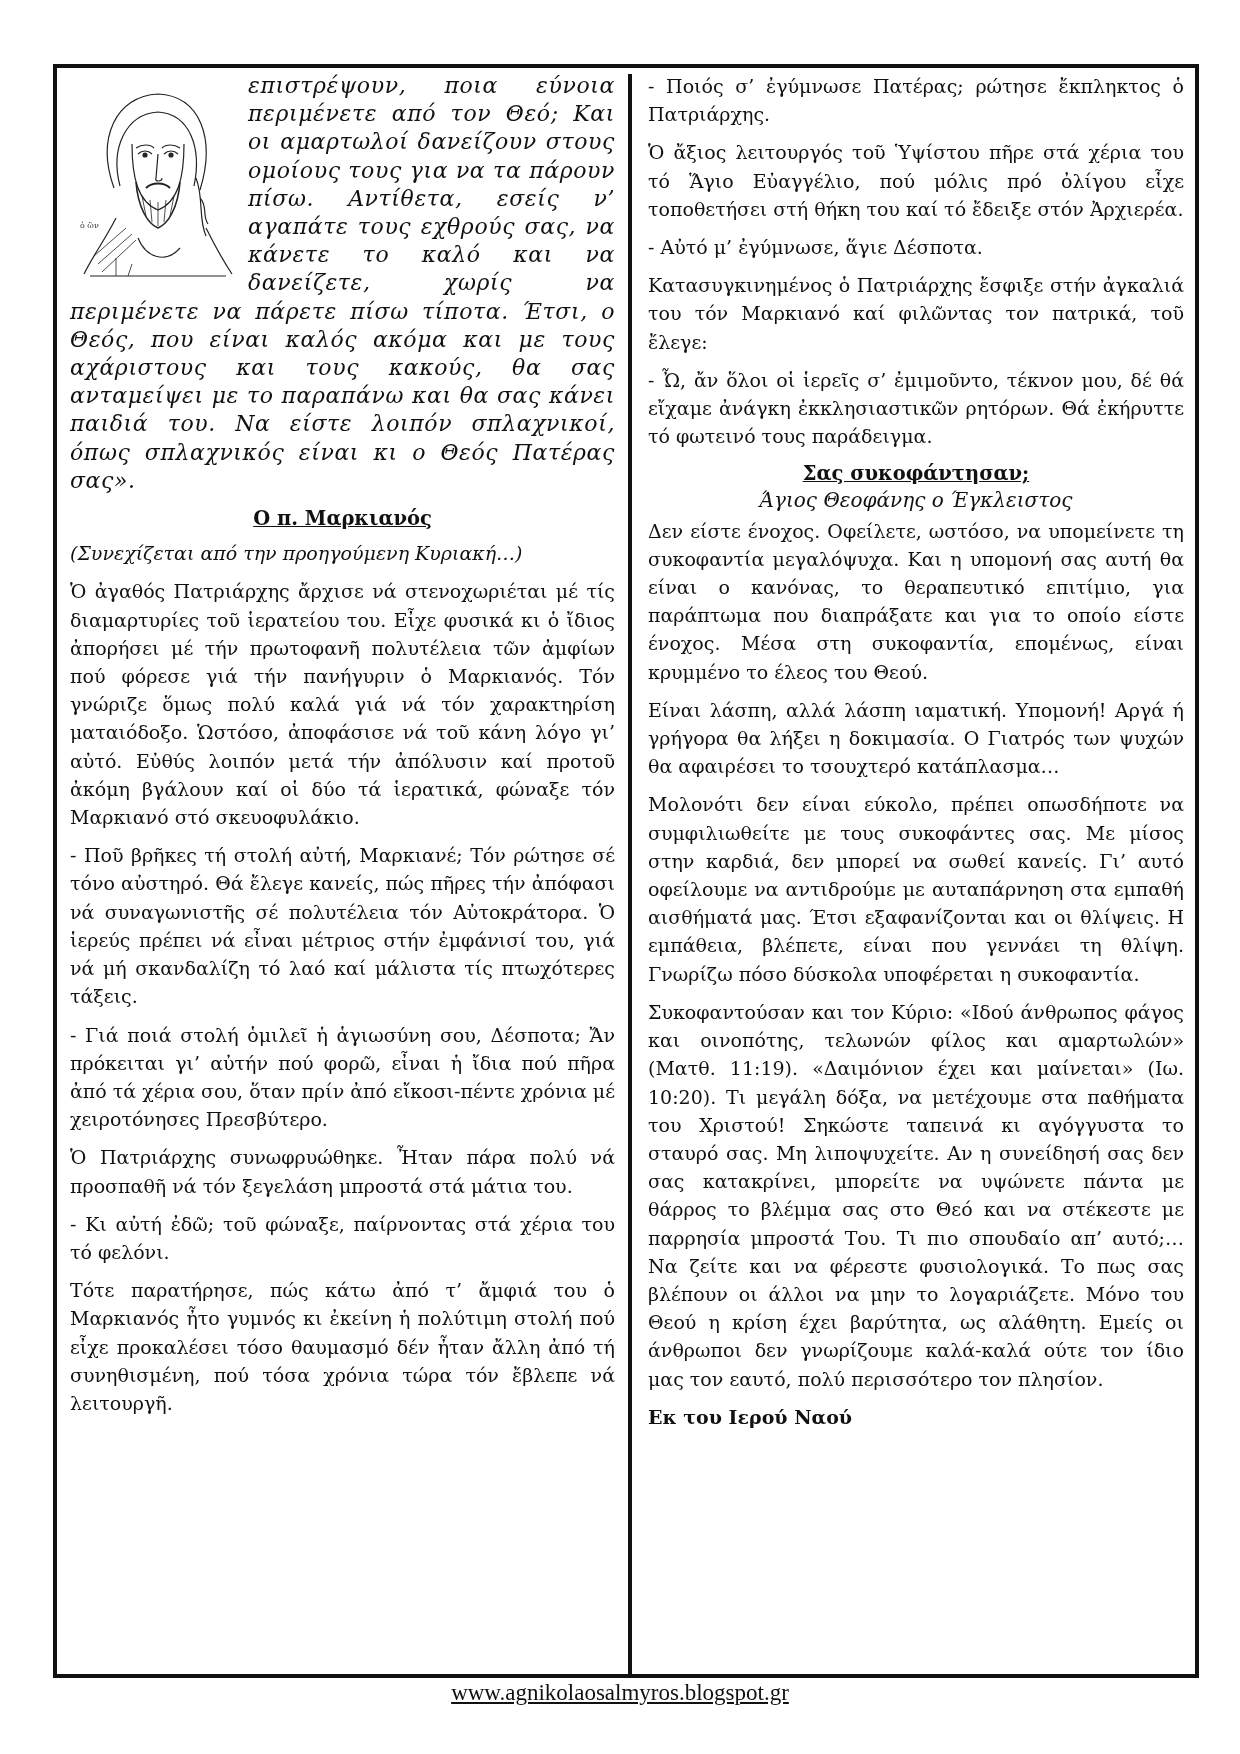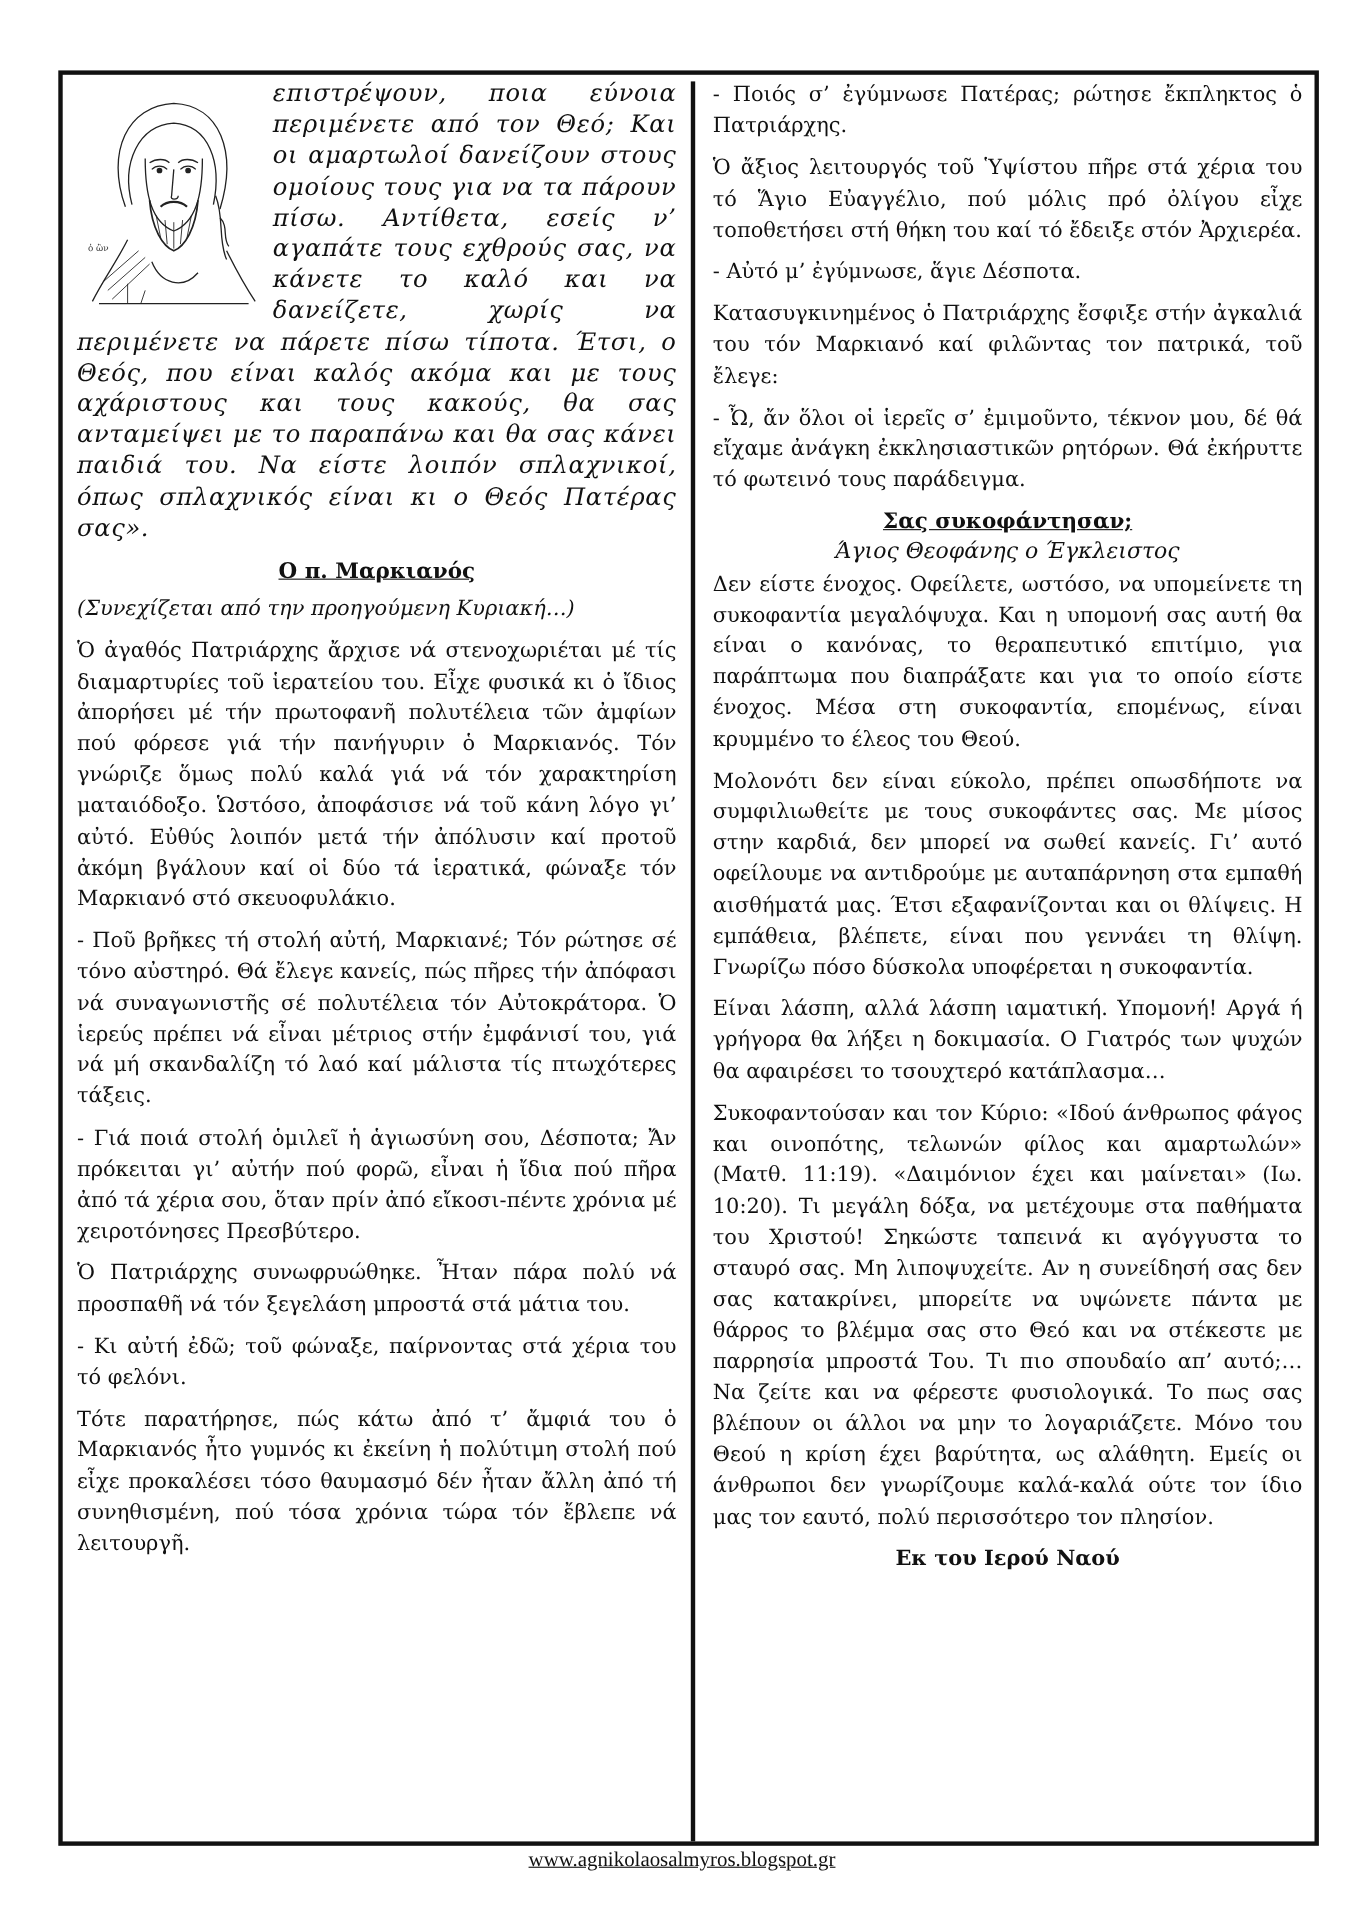--- a/index.html
+++ b/index.html
@@ -10,23 +10,23 @@
     .divider { position: absolute; left: 628px; top: 74px; width: 4px; height: 1600px; background: #111; }
     .col { position: absolute; top: 72px; font-size: 19px; line-height: 28.2px; text-align: justify; }
     .col-left { left: 70px; width: 545px; }
     .col-right { left: 648px; width: 536px; }
     .col p { margin: 0 0 10px 0; }
     .intro { font-style: italic; font-size: 22px; letter-spacing: 0.6px; }
     .icon-img { float: left; width: 160px; height: 200px; margin: 6px 12px 2px 6px; shape-outside: margin-box; }
     .section-title { text-align: center; font-weight: bold; text-decoration: underline; margin: 6px 0 6px 0 !important; font-size: 19.5px; }
     .subtitle { text-align: center; font-style: italic; font-size: 20px; margin: -6px 0 6px 0 !important; line-height: 22px; }
     .note { font-style: italic; }
-    .signature { text-align: center; font-weight: bold; margin-top: 2px !important; }
+    .signature { text-align: left; font-weight: bold; margin-top: 2px !important; }
     .footer { position: absolute; left: 0; width: 1240px; top: 1680px; text-align: center;
-              font-family: "Liberation Serif", serif; font-size: 19px; text-decoration: underline; color: #111; }
+              font-family: "Liberation Serif", serif; font-size: 23px; text-decoration: underline; color: #111; }
     .footer a { color: #111; }
   </style>
 </head>
 <body>
 
 <div class="frame"></div>
 <div class="divider"></div>
 
 <div class="col col-left">
   <div class="icon-img">
@@ -76,21 +76,21 @@
 
 <div class="col col-right">
   <p>- Ποιός σ’ ἐγύμνωσε Πατέρας; ρώτησε ἔκπληκτος ὁ Πατριάρχης.</p>
   <p>Ὁ ἄξιος λειτουργός τοῦ Ὑψίστου πῆρε στά χέρια του τό Ἅγιο Εὐαγγέλιο, πού μόλις πρό ὀλίγου εἶχε τοποθετήσει στή θήκη του καί τό ἔδειξε στόν Ἀρχιερέα.</p>
   <p>- Αὐτό μ’ ἐγύμνωσε, ἅγιε Δέσποτα.</p>
   <p>Κατασυγκινημένος ὁ Πατριάρχης ἔσφιξε στήν ἀγκαλιά του τόν Μαρκιανό καί φιλῶντας τον πατρικά, τοῦ ἔλεγε:</p>
   <p>- Ὦ, ἄν ὅλοι οἱ ἱερεῖς σ’ ἐμιμοῦντο, τέκνον μου, δέ θά εἴχαμε ἀνάγκη ἐκκλησιαστικῶν ρητόρων. Θά ἐκήρυττε τό φωτεινό τους παράδειγμα.</p>
   <p class="section-title">Σας συκοφάντησαν;</p>
   <p class="subtitle">Άγιος Θεοφάνης ο Έγκλειστος</p>
   <p>Δεν είστε ένοχος. Οφείλετε, ωστόσο, να υπομείνετε τη συκοφαντία μεγαλόψυχα. Και η υπομονή σας αυτή θα είναι ο κανόνας, το θεραπευτικό επιτίμιο, για παράπτωμα που διαπράξατε και για το οποίο είστε ένοχος. Μέσα στη συκοφαντία, επομένως, είναι κρυμμένο το έλεος του Θεού.</p>
+  <p>Είναι λάσπη, αλλά λάσπη ιαματική. Υπομονή! Αργά ή γρήγορα θα λήξει η δοκιμασία. Ο Γιατρός των ψυχών θα αφαιρέσει το τσουχτερό κατάπλασμα…</p>
   <p>Μολονότι δεν είναι εύκολο, πρέπει οπωσδήποτε να συμφιλιωθείτε με τους συκοφάντες σας. Με μίσος στην καρδιά, δεν μπορεί να σωθεί κανείς. Γι’ αυτό οφείλουμε να αντιδρούμε με αυταπάρνηση στα εμπαθή αισθήματά μας. Έτσι εξαφανίζονται και οι θλίψεις. Η εμπάθεια, βλέπετε, είναι που γεννάει τη θλίψη. Γνωρίζω πόσο δύσκολα υποφέρεται η συκοφαντία.</p>
-  <p>Είναι λάσπη, αλλά λάσπη ιαματική. Υπομονή! Αργά ή γρήγορα θα λήξει η δοκιμασία. Ο Γιατρός των ψυχών θα αφαιρέσει το τσουχτερό κατάπλασμα…</p>
   <p>Συκοφαντούσαν και τον Κύριο: «Ιδού άνθρωπος φάγος και οινοπότης, τελωνών φίλος και αμαρτωλών» (Ματθ. 11:19). «Δαιμόνιον έχει και μαίνεται» (Ιω. 10:20). Τι μεγάλη δόξα, να μετέχουμε στα παθήματα του Χριστού! Σηκώστε ταπεινά κι αγόγγυστα το σταυρό σας. Μη λιποψυχείτε. Αν η συνείδησή σας δεν σας κατακρίνει, μπορείτε να υψώνετε πάντα με θάρρος το βλέμμα σας στο Θεό και να στέκεστε με παρρησία μπροστά Του. Τι πιο σπουδαίο απ’ αυτό;… Να ζείτε και να φέρεστε φυσιολογικά. Το πως σας βλέπουν οι άλλοι να μην το λογαριάζετε. Μόνο του Θεού η κρίση έχει βαρύτητα, ως αλάθητη. Εμείς οι άνθρωποι δεν γνωρίζουμε καλά-καλά ούτε τον ίδιο μας τον εαυτό, πολύ περισσότερο τον πλησίον.</p>
   <p class="signature">Εκ του Ιερού Ναού</p>
 </div>
 
 <div class="footer">
   <a>www.agnikolaosalmyros.blogspot.gr</a>
 </div>
 
 </body></html>

